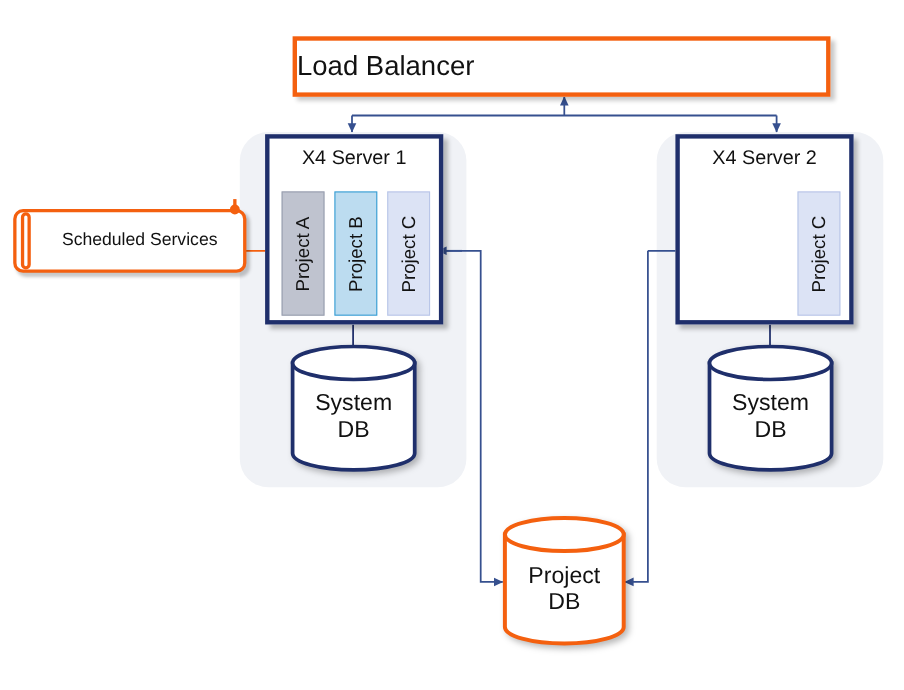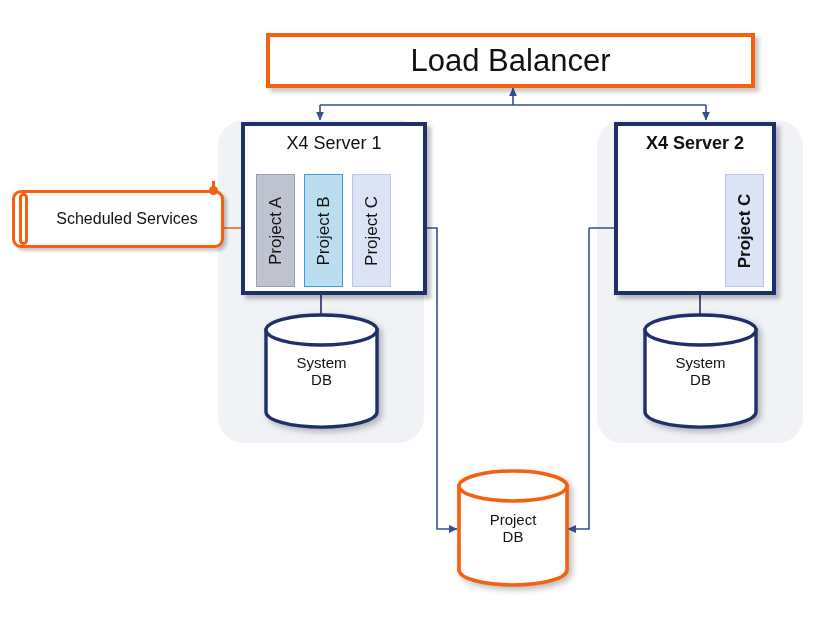--- a/index.html
+++ b/index.html
@@ -31,22 +31,22 @@
     position: absolute;
     left: 266px;
     top: 33px;
     width: 489px;
     height: 55px;
     border: 4px solid #f4600f;
     background: #ffffff;
     box-sizing: border-box;
     display: flex;
     align-items: center;
-    justify-content: center;
-    font-size: 31px;
+    justify-content: flex-start;
+    font-size: 25px;
     color: #111111;
     box-shadow: 4px 4px 4px rgba(0,0,0,0.22);
   }
 
   
   .server-box {
     position: absolute;
     border: 4px solid #1f2f6b;
     background: #ffffff;
     box-sizing: border-box;
@@ -118,21 +118,21 @@
     font-size: 16px;
     color: #111111;
   }
 
   
   .db { position: absolute; }
   .db-text {
     position: absolute;
     left: 0; right: 0;
     text-align: center;
-    font-size: 15px;
+    font-size: 21px;
     color: #111111;
     line-height: 1.12;
     pointer-events: none;
   }
 
   svg.layer {
     position: absolute;
     left: 0; top: 0;
     width: 822px; height: 627px;
     overflow: visible;
@@ -174,34 +174,34 @@
     <path d="M589,228 L589,529 L568,529" stroke="#36508f" stroke-width="1.6" fill="none" marker-end="url(#arrB)"></path>
     <path d="M589,228 L716,228" stroke="#36508f" stroke-width="1.6" fill="none" marker-end="url(#arrB)"></path>
 
     <path d="M122,208 L122,228 L250,228" stroke="#f4600f" stroke-width="1.6" fill="none" marker-end="url(#arrO)"></path>
   </svg>
 
   <div class="load-balancer">
     <span>Load Balancer</span>
   </div>
 
-  <div class="server-box" style="left:241px; top:122px; width:186px; height:173px;padding-left:11px;">
+  <div class="server-box" style="left:241px; top:122px; width:162px; height:173px;padding-left:11px;">
     <div class="server-title">X4 Server 1</div>
     <div class="project-box" style="left:11px; top:48px; width:39px; height:113px; background:#bfc3cf; border-color:#9aa0b0;">
       <span class="project-label">Project A</span>
     </div>
     <div class="project-box" style="left:59px; top:48px; width:39px; height:113px; background:#bcdcf0; border-color:#3a9fd4;">
       <span class="project-label">Project B</span>
     </div>
     <div class="project-box" style="left:107px; top:48px; width:39px; height:113px; background:#dce3f5; border-color:#b9c6e8;">
       <span class="project-label">Project C</span>
     </div>
   </div>
 
-  <div class="server-box" style="left:614px; top:122px; width:162px; height:173px;font-weight:bold;">
+  <div class="server-box" style="left:614px; top:122px; width:162px; height:173px;">
     <div class="server-title">X4 Server 2</div>
     <div class="project-box" style="left:107px; top:48px; width:39px; height:113px; background:#dce3f5; border-color:#b9c6e8;">
       <span class="project-label">Project C</span>
     </div>
   </div>
 
   <div class="sched-wrap">
     <div class="sched-outer"></div>
     <div class="sched-tab-left"></div>
     <div class="sched-stub"></div>

